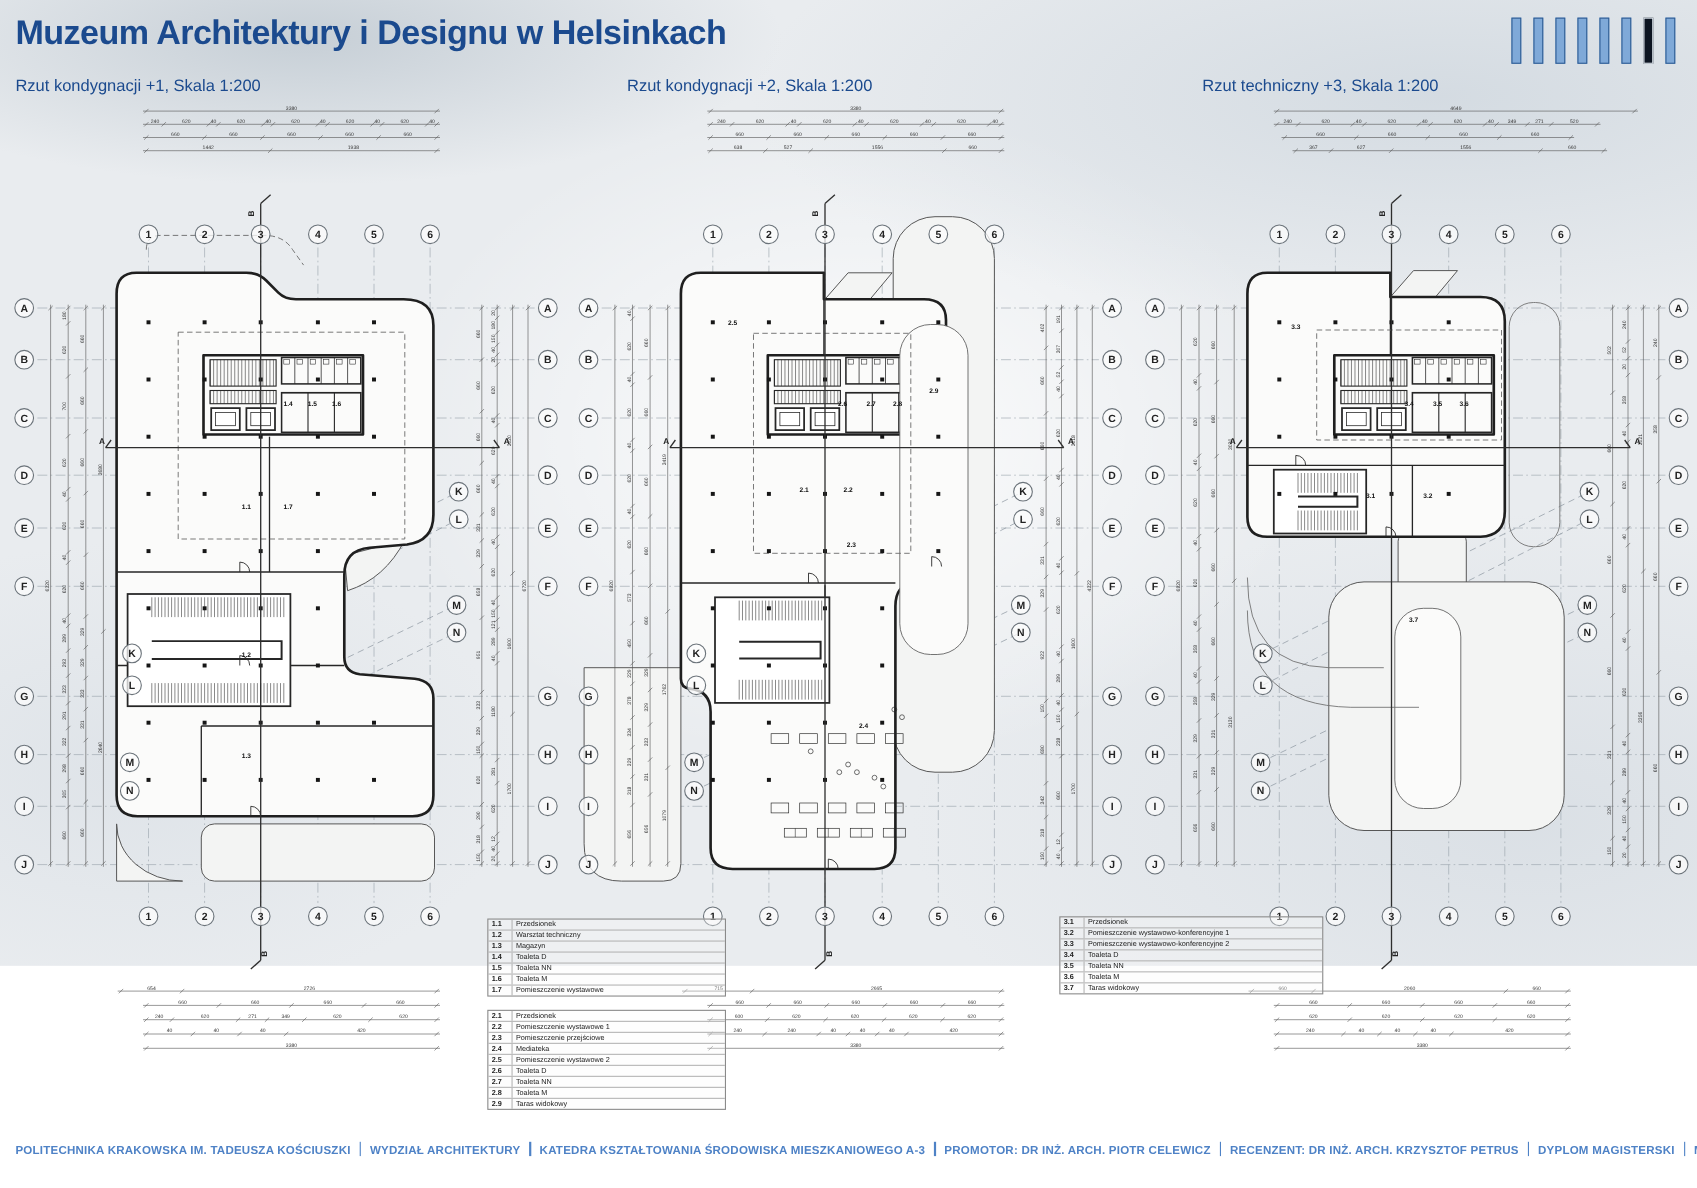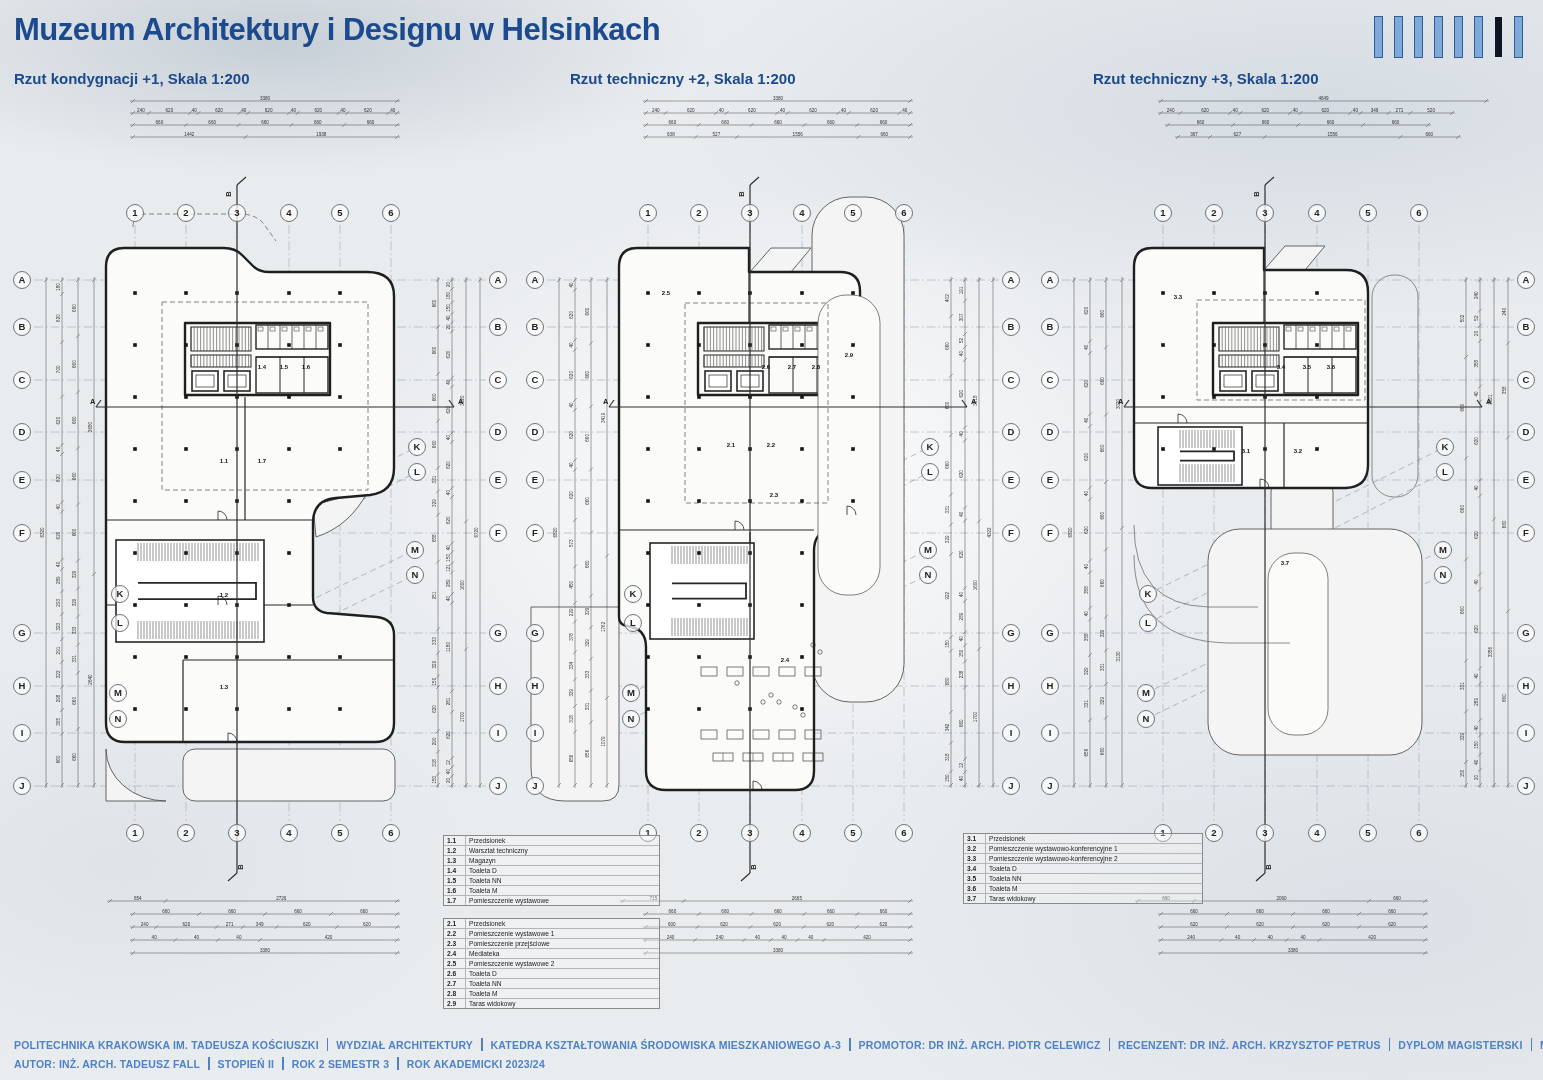--- a/index.html
+++ b/index.html
@@ -1,27 +1,27 @@
 <!DOCTYPE html>
 <html><head>
 <meta charset="utf-8">
 <style>
   html,body{margin:0;padding:0;}
   body{width:1543px;height:1080px;overflow:hidden;font-family:"Liberation Sans",sans-serif;}
-  .board{position:absolute;inset:0;width:1543px;height:1080px;
+  .board{position:absolute;inset:0;width:1543px;height:878px;
     background-color:#e9ecef;
     background-image:
       radial-gradient(620px 190px at 18% 4%, rgba(170,183,194,.55), rgba(170,183,194,0) 70%),
       radial-gradient(900px 300px at 85% 10%, rgba(198,208,217,.6), rgba(198,208,217,0) 70%),
       radial-gradient(700px 500px at 50% 45%, rgba(255,255,255,.85), rgba(255,255,255,0) 60%),
       radial-gradient(800px 400px at 90% 85%, rgba(204,212,220,.5), rgba(204,212,220,0) 70%),
       radial-gradient(500px 300px at 8% 80%, rgba(212,219,226,.5), rgba(212,219,226,0) 70%);
   }
   .title{position:absolute;left:14px;top:12px;font-size:31px;font-weight:bold;color:#1b4a8e;letter-spacing:-.5px;}
-  .subtitle{position:absolute;top:70px;font-size:15px;font-weight:bold;color:#1b4a8e;}
+  .subtitle{position:absolute;top:70px;font-size:15px;font-weight:normal;color:#1b4a8e;}
   .logo{position:absolute;top:16px;right:20px;display:flex;gap:11px;}
   .logo .bar{width:7px;height:40px;background:#7fa9d8;border:1.2px solid #2f5d94;}
   .logo .bar.dark{background:#0d1522;border:1.2px solid #dfe6ee;}
   svg.plan{position:absolute;top:85px;width:515px;height:880px;overflow:visible;}
   .grid{stroke:#98a2aa;stroke-width:.55;stroke-dasharray:9 3 1.5 3;}
   .diagl{stroke:#8d98a1;stroke-width:.65;stroke-dasharray:6 4;}
   .dim{stroke:#555;stroke-width:.55;}
   .dimt{font:4.6px "Liberation Sans",sans-serif;fill:#333;}
   .bub{fill:rgba(252,252,252,.75);stroke:#6b737a;stroke-width:1;}
   .bubt{font:700 9.5px "Liberation Sans",sans-serif;fill:#222;}
@@ -54,21 +54,21 @@
       <div class="bar"></div>
       <div class="bar"></div>
       <div class="bar"></div>
       <div class="bar"></div>
       <div class="bar"></div>
       <div class="bar dark"></div>
       <div class="bar"></div>
     </div>
 
   <div class="subtitle" style="left:14px">Rzut kondygnacji +1, Skala 1:200</div>
-  <div class="subtitle" style="left:570px">Rzut techniczny +2, Skala 1:200</div>
+  <div class="subtitle" style="left:570px">Rzut kondygnacji +2, Skala 1:200</div>
   <div class="subtitle" style="left:1093px">Rzut techniczny +3, Skala 1:200</div>
 
   <svg class="plan" id="plan0" viewBox="0 0 515 880" style="left:0">
       <defs>
         <pattern id="dots0" width="3" height="3" patternUnits="userSpaceOnUse">
           <circle cx="1" cy="1" r="0.6" fill="#6f6f6f"></circle>
         </pattern>
       </defs>
       <g>
         <line x1="135" y1="140" x2="135" y2="736" class="grid"></line>
@@ -1827,14 +1827,13 @@
         <span class="lnum">3.6</span>
         <span class="lname">Toaleta M</span>
       </div>
       <div class="lrow">
         <span class="lnum">3.7</span>
         <span class="lname">Taras widokowy</span>
       </div>
     </div>
 
   <div class="footer-line" id="footer1" style="top:1038px"><span class="fseg">POLITECHNIKA KRAKOWSKA IM. TADEUSZA KOŚCIUSZKI</span><span class="fsep"></span><span class="fseg">WYDZIAŁ ARCHITEKTURY</span><span class="fsep"></span><span class="fseg">KATEDRA KSZTAŁTOWANIA ŚRODOWISKA MIESZKANIOWEGO A-3</span><span class="fsep"></span><span class="fseg">PROMOTOR: DR INŻ. ARCH. PIOTR CELEWICZ</span><span class="fsep"></span><span class="fseg">RECENZENT:  DR INŻ. ARCH. KRZYSZTOF PETRUS</span><span class="fsep"></span><span class="fseg">DYPLOM MAGISTERSKI</span><span class="fsep"></span><span class="fseg">MUZEUM ARCHITEKTURY I DESIGNU W HELSINKACH</span></div>
-  <div class="footer-line" id="footer2" style="top:1057px"><span class="fseg">AUTOR: INŻ. ARCH. TADEUSZ FALL</span><span class="fsep"></span><span class="fseg">STOPIEŃ II</span><span class="fsep"></span><span class="fseg">ROK 2 SEMESTR 3</span><span class="fsep"></span><span class="fseg">ROK AKADEMICKI 2023/24</span></div>
 </div>
 
 </body></html>

